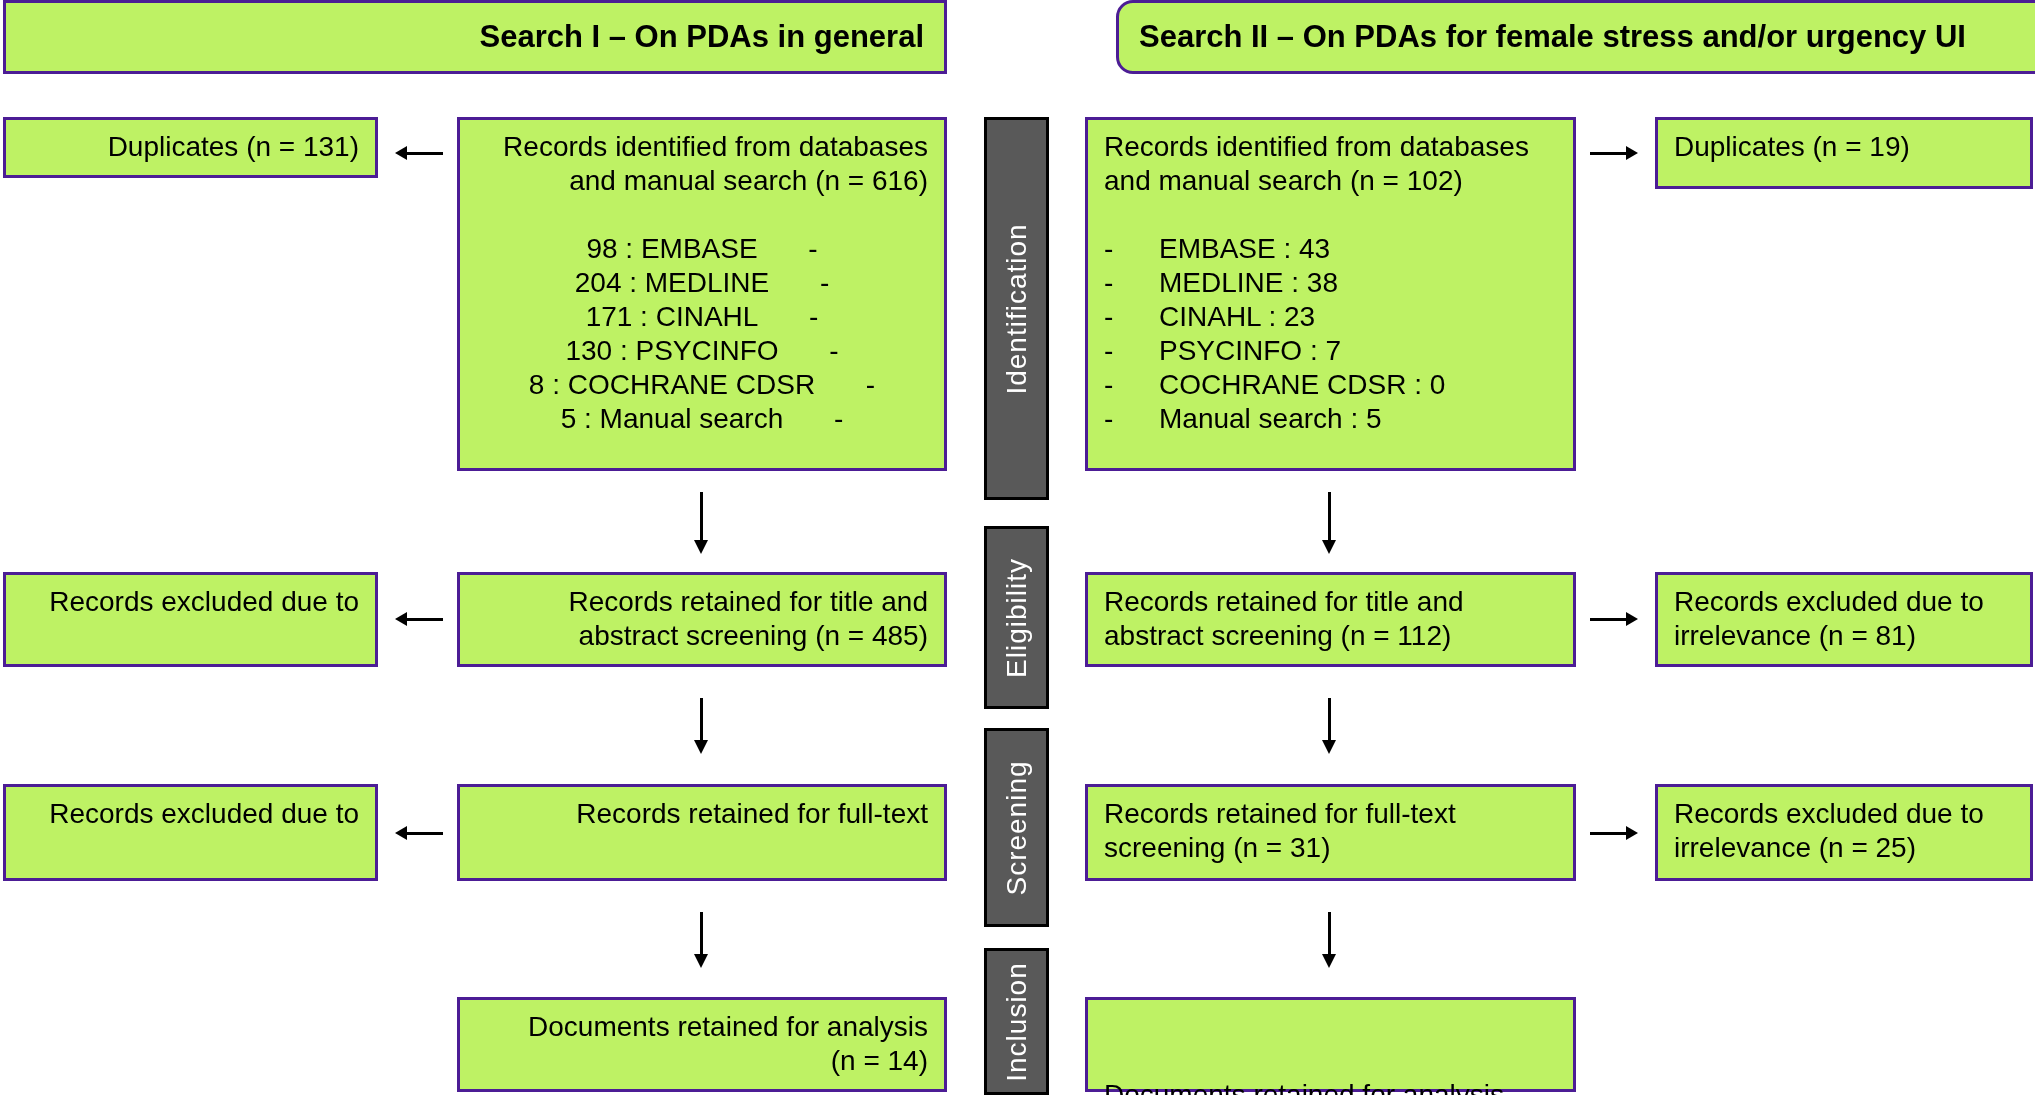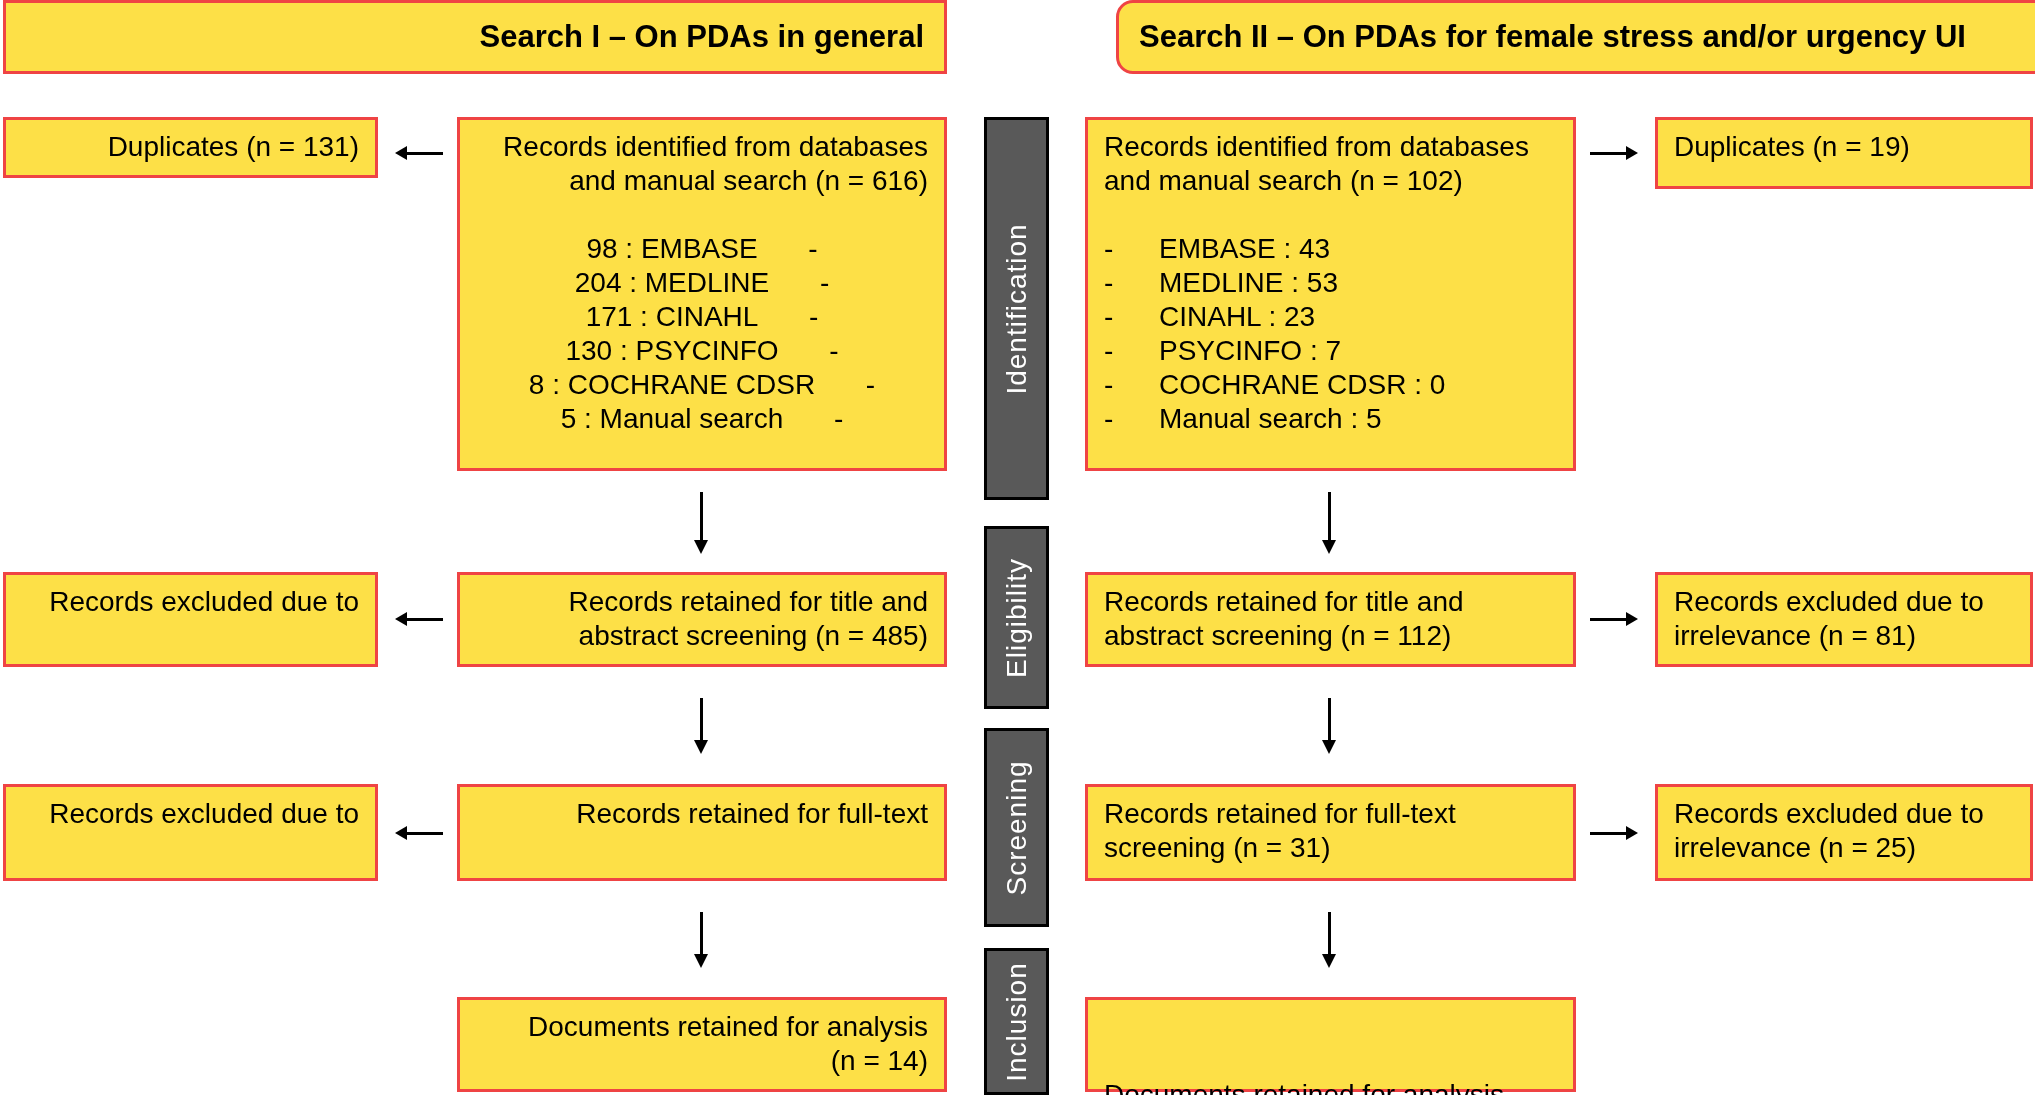--- a/index.html
+++ b/index.html
@@ -1,18 +1,18 @@
 <!DOCTYPE html>
 <html><head>
 <meta charset="utf-8">
 <style>
   html, body { margin:0; padding:0; background:#ffffff; }
   body { width:2035px; height:1095px; position:relative; overflow:hidden;
          font-family:"Liberation Sans", sans-serif; color:#000; }
-  .box { position:absolute; box-sizing:border-box; border:3px solid #ef4444; background:#fde047;
+  .box { position:absolute; box-sizing:border-box; border:3px solid #4c1d95; background:#bef264;
          font-size:28px; line-height:34px; padding:10px 16px; }
   .title { font-weight:bold; font-size:31px; display:flex; align-items:center; padding:0 20px; }
   .right-align { text-align:right; }
   .stage { position:absolute; box-sizing:border-box; background:#595959; border:3px solid #000;
            display:flex; align-items:center; justify-content:center; }
   .stage span { color:#fff; font-size:28px; transform:rotate(-90deg); white-space:nowrap; letter-spacing:1px; }
   .arrow-h { position:absolute; height:3px; background:#000; }
   .arrow-h.left::before { content:""; position:absolute; left:-10px; top:-6px; border-right:12px solid #000;
                           border-top:7px solid transparent; border-bottom:7px solid transparent; }
   .arrow-h.right::after { content:""; position:absolute; right:-10px; top:-6px; border-left:12px solid #000;
@@ -114,21 +114,21 @@
 <div class="box" style="left:1085px; top:117px; width:491px; height:354px;">
   <div>Records identified from databases</div>
   <div>and manual search (n = 102)</div>
   <div style="height:34px;"></div>
   <div class="db-row-r">
       <span class="dash">-</span>
       <span>EMBASE : 43</span>
     </div>
   <div class="db-row-r">
       <span class="dash">-</span>
-      <span>MEDLINE : 53</span>
+      <span>MEDLINE : 38</span>
     </div>
   <div class="db-row-r">
       <span class="dash">-</span>
       <span>CINAHL : 23</span>
     </div>
   <div class="db-row-r">
       <span class="dash">-</span>
       <span>PSYCINFO : 7</span>
     </div>
   <div class="db-row-r">

